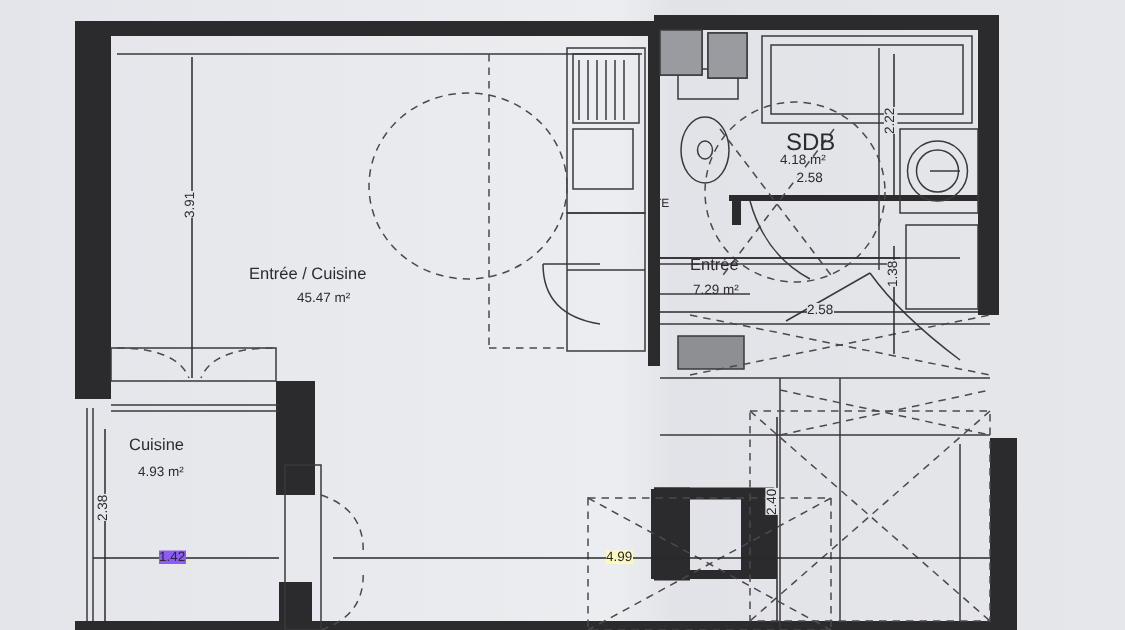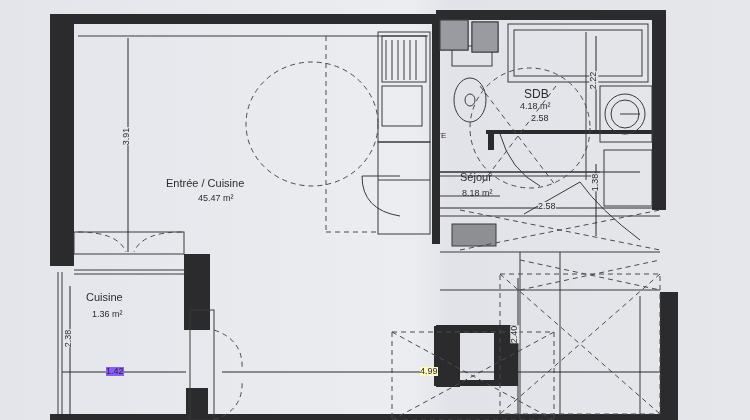--- a/index.html
+++ b/index.html
@@ -152,32 +152,32 @@
     <line x1="596" y1="36" x2="596" y2="130"></line>
     <line x1="440" y1="172" x2="640" y2="172"></line>
     <line x1="440" y1="208" x2="660" y2="208"></line>
     <line x1="596" y1="164" x2="596" y2="236"></line>
   </g>
 </svg>
 
 <div class="lbl" style="left:166px;top:178px;">Entrée / Cuisine</div>
 <div class="lbl area" style="left:198px;top:194px;">45.47 m²</div>
 
-<div class="lbl" style="left:524px;top:88px;font-size:12px;">SDB</div>
+<div class="lbl" style="left:524px;top:88px;font-size:16px;">SDB</div>
 <div class="lbl area" style="left:520px;top:102px;">4.18 m²</div>
 
-<div class="lbl" style="left:460px;top:172px;">Séjour</div>
-<div class="lbl area" style="left:462px;top:189px;">8.18 m²</div>
+<div class="lbl" style="left:460px;top:172px;">Entrée</div>
+<div class="lbl area" style="left:462px;top:189px;">7.29 m²</div>
 
 <div class="lbl" style="left:86px;top:292px;">Cuisine</div>
-<div class="lbl area" style="left:92px;top:310px;">1.36 m²</div>
+<div class="lbl area" style="left:92px;top:310px;">4.93 m²</div>
 
 <div class="lbl area" style="left:436px;top:132px;font-size:8px;">TE</div>
 
 <div class="dim vert" style="left:118px;top:132px;background:#e6e7ec;">3.91</div>
 <div class="dim" style="left:531px;top:114px;background:#e2e3e8;">2.58</div>
 <div class="dim vert" style="left:585px;top:76px;background:#e2e3e8;">2.22</div>
 <div class="dim" style="left:538px;top:202px;background:#e2e3e8;">2.58</div>
 <div class="dim vert" style="left:587px;top:178px;background:#e2e3e8;">1.38</div>
 <div class="dim vert" style="left:60px;top:334px;background:#e6e7ec;">2.38</div>
 <div class="dim" style="left:106px;top:367px;background:#8b5cf6;">1.42</div>
-<div class="dim" style="left:420px;top:367px;background:#fef9c3;">4.99</div>
+<div class="dim" style="left:404px;top:367px;background:#fef9c3;">4.99</div>
 <div class="dim vert" style="left:506px;top:330px;background:#e4e5e9;">2.40</div>
 
 </body></html>

